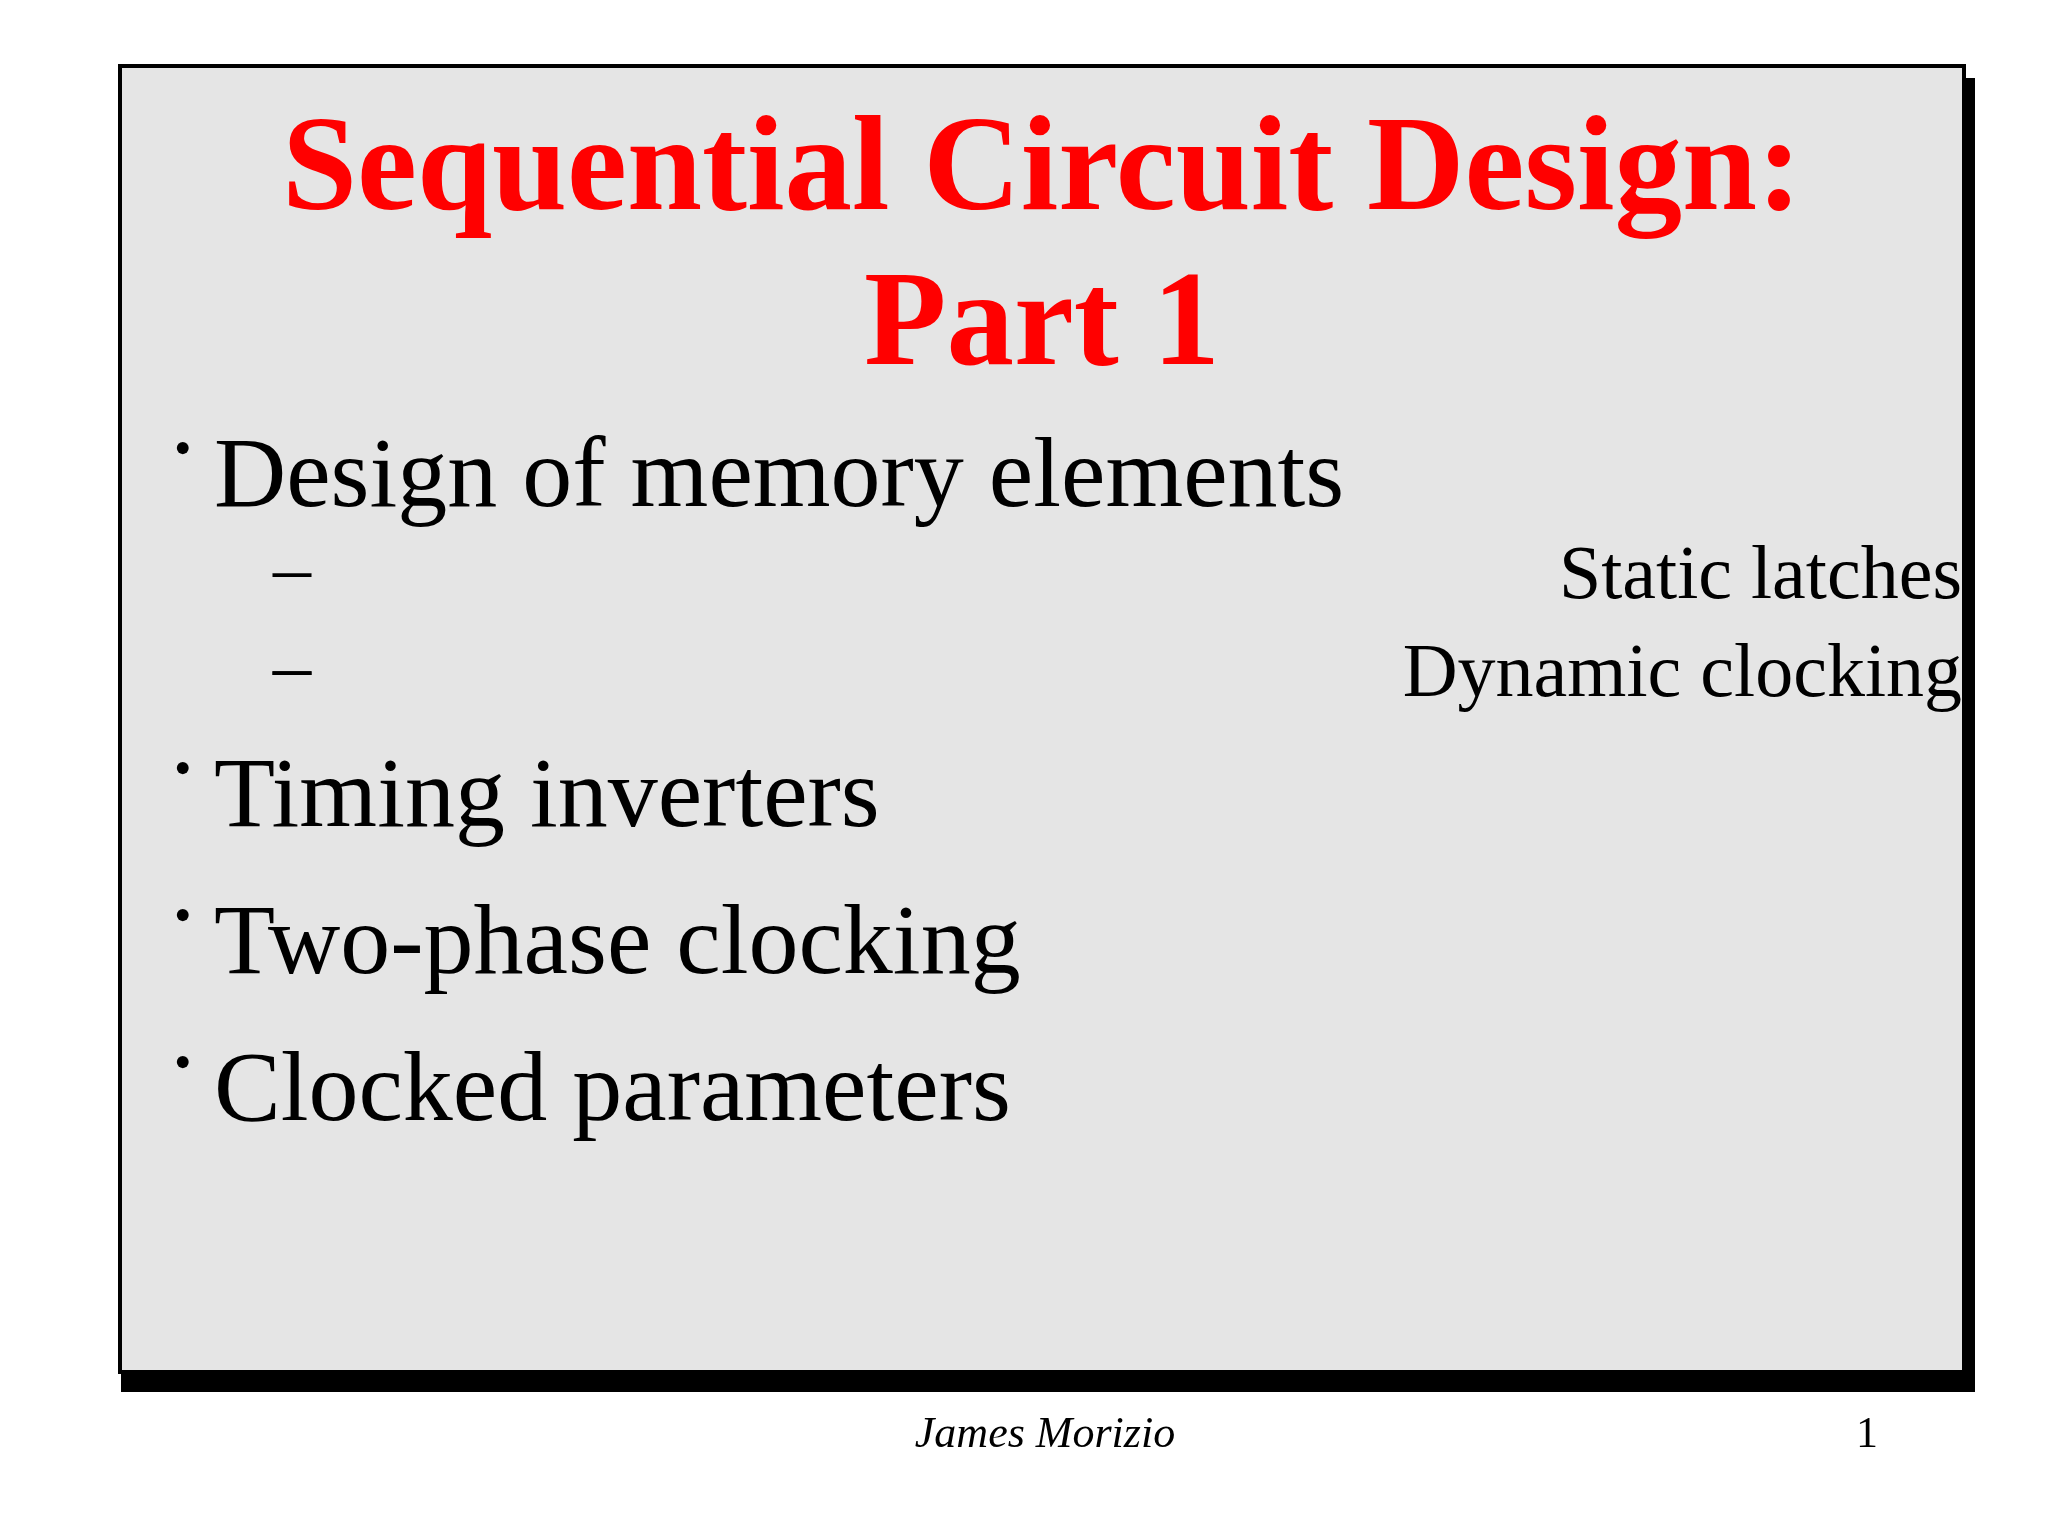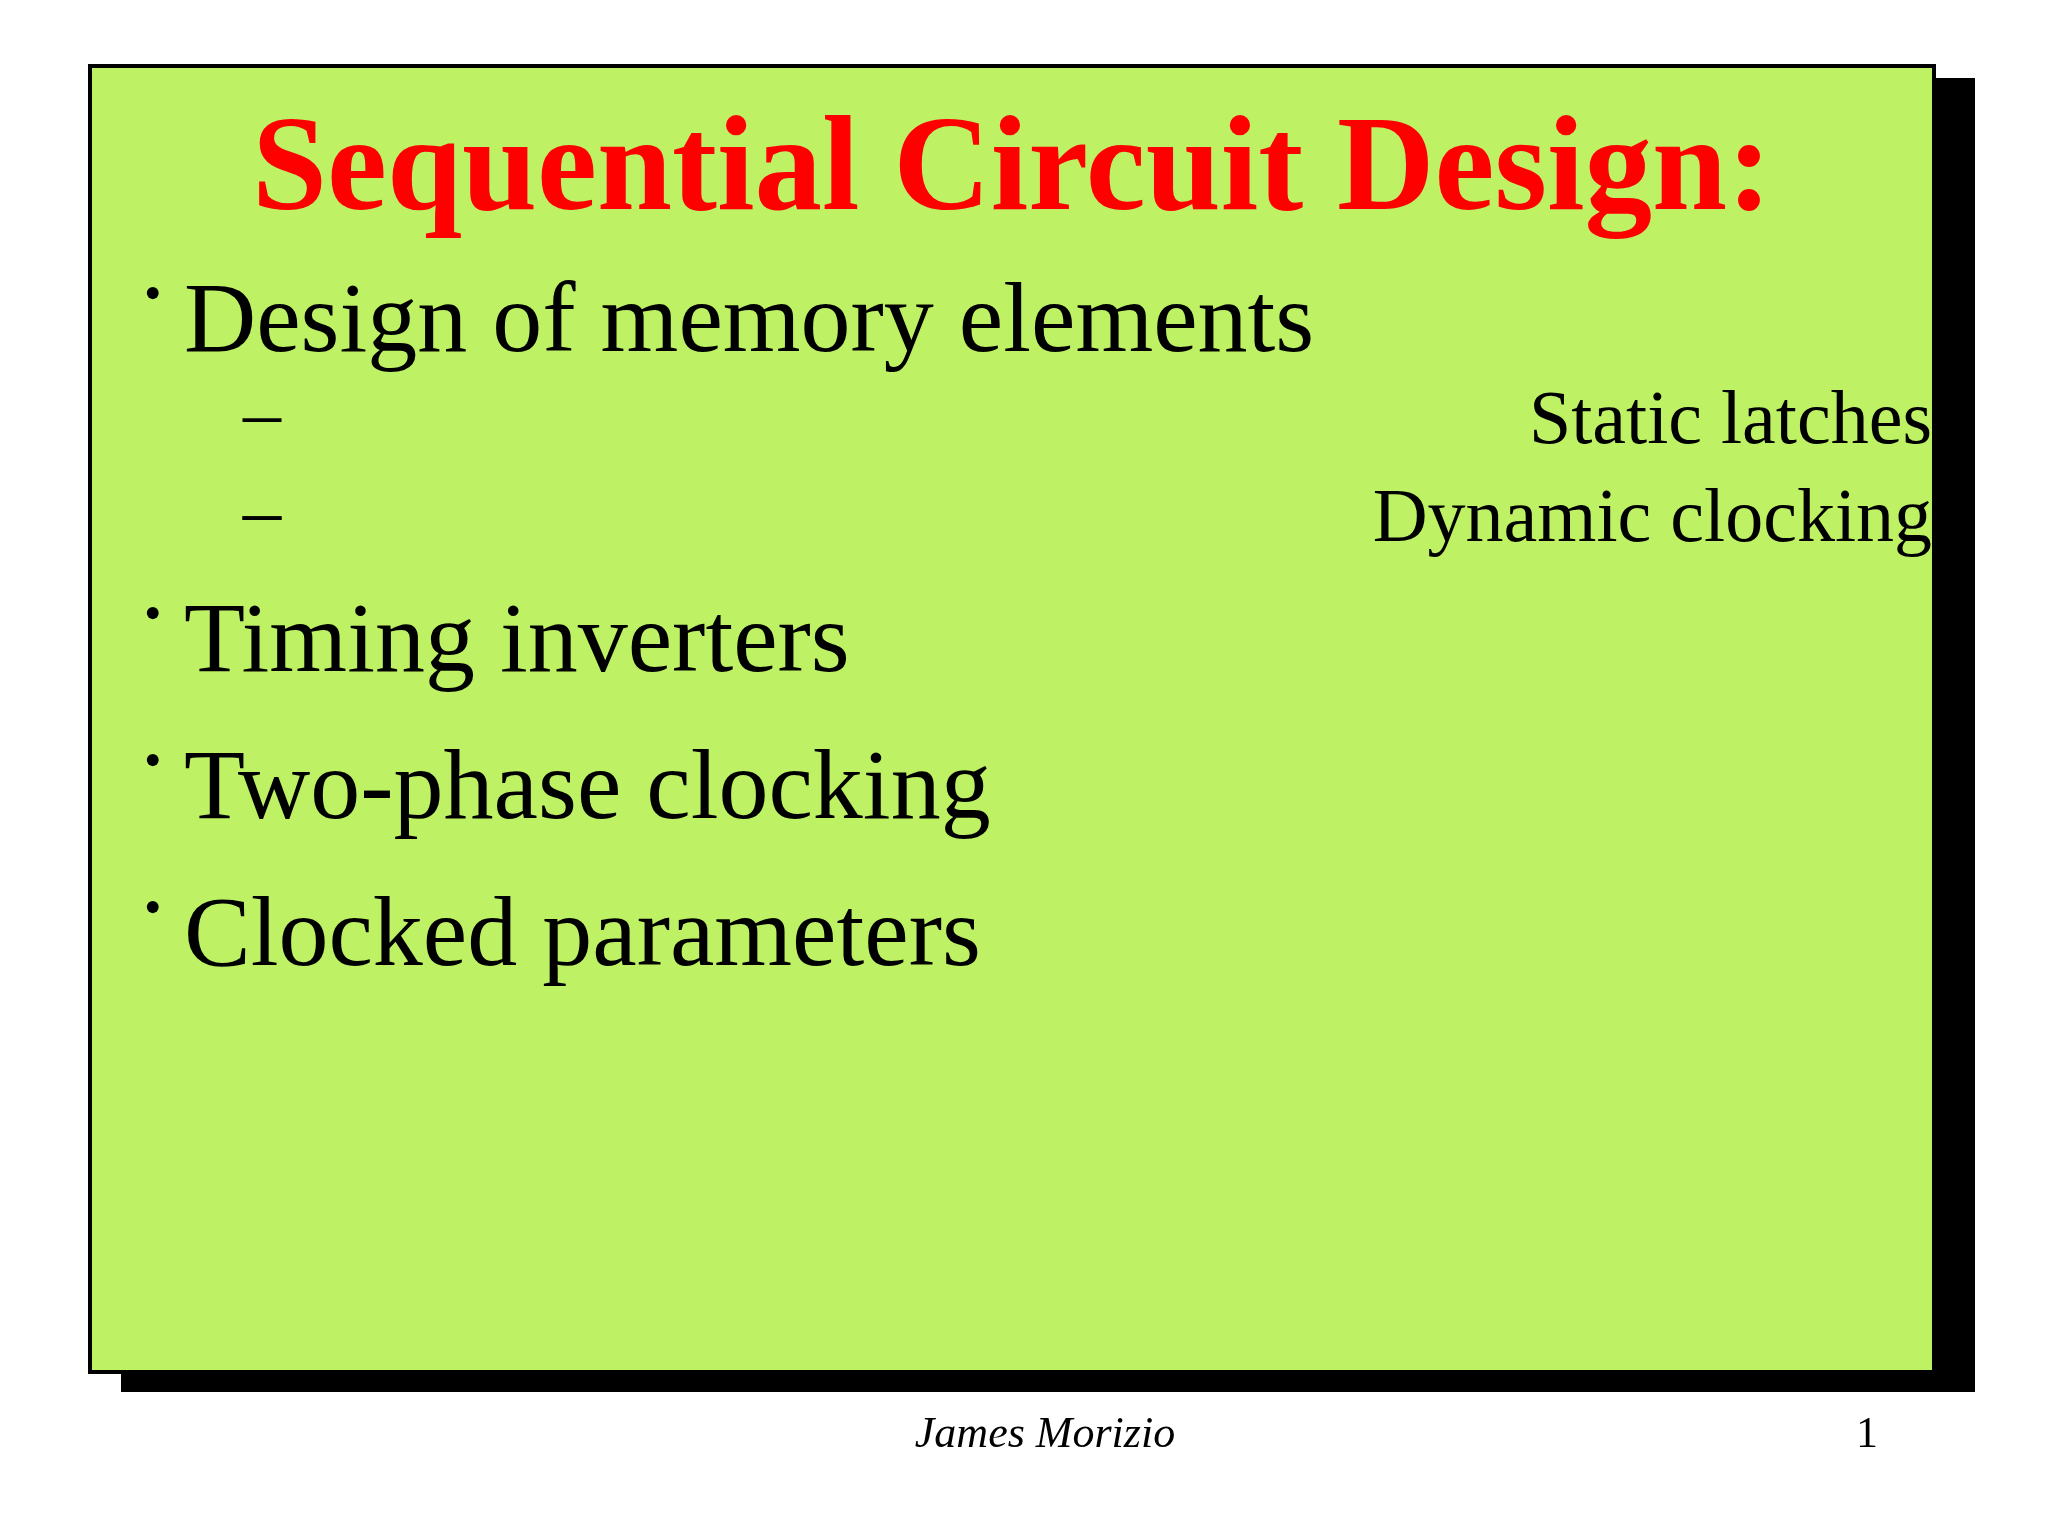--- a/index.html
+++ b/index.html
@@ -20,26 +20,26 @@
   .slide-shadow {
     position: absolute;
     left: 121px;
     top: 78px;
     width: 1854px;
     height: 1314px;
     background: #000000;
   }
   .slide {
     position: absolute;
-    left: 88px;
+    left: 118px;
     top: 64px;
     width: 1840px;
     height: 1302px;
     border: 4px solid #000000;
-    background: #bef264;
+    background: #e5e5e5;
   }
   .slide-title {
     margin-top: 18px;
     text-align: center;
     font-weight: bold;
     font-size: 135px;
     line-height: 155px;
     color: #ff0000;
     letter-spacing: 0;
   }
@@ -102,20 +102,21 @@
 <body>
 
 <div class="page">
 
   <div class="slide-shadow"></div>
 
   <div class="slide">
 
     <div class="slide-title">
       <div>Sequential Circuit Design:</div>
+      <div>Part 1</div>
     </div>
 
     <div class="bullets">
 
       <div class="row l1">
         <span class="marker">•</span>
         <div class="txt">Design of memory elements</div>
       </div>
 
       <div class="row l2 first-sub">

